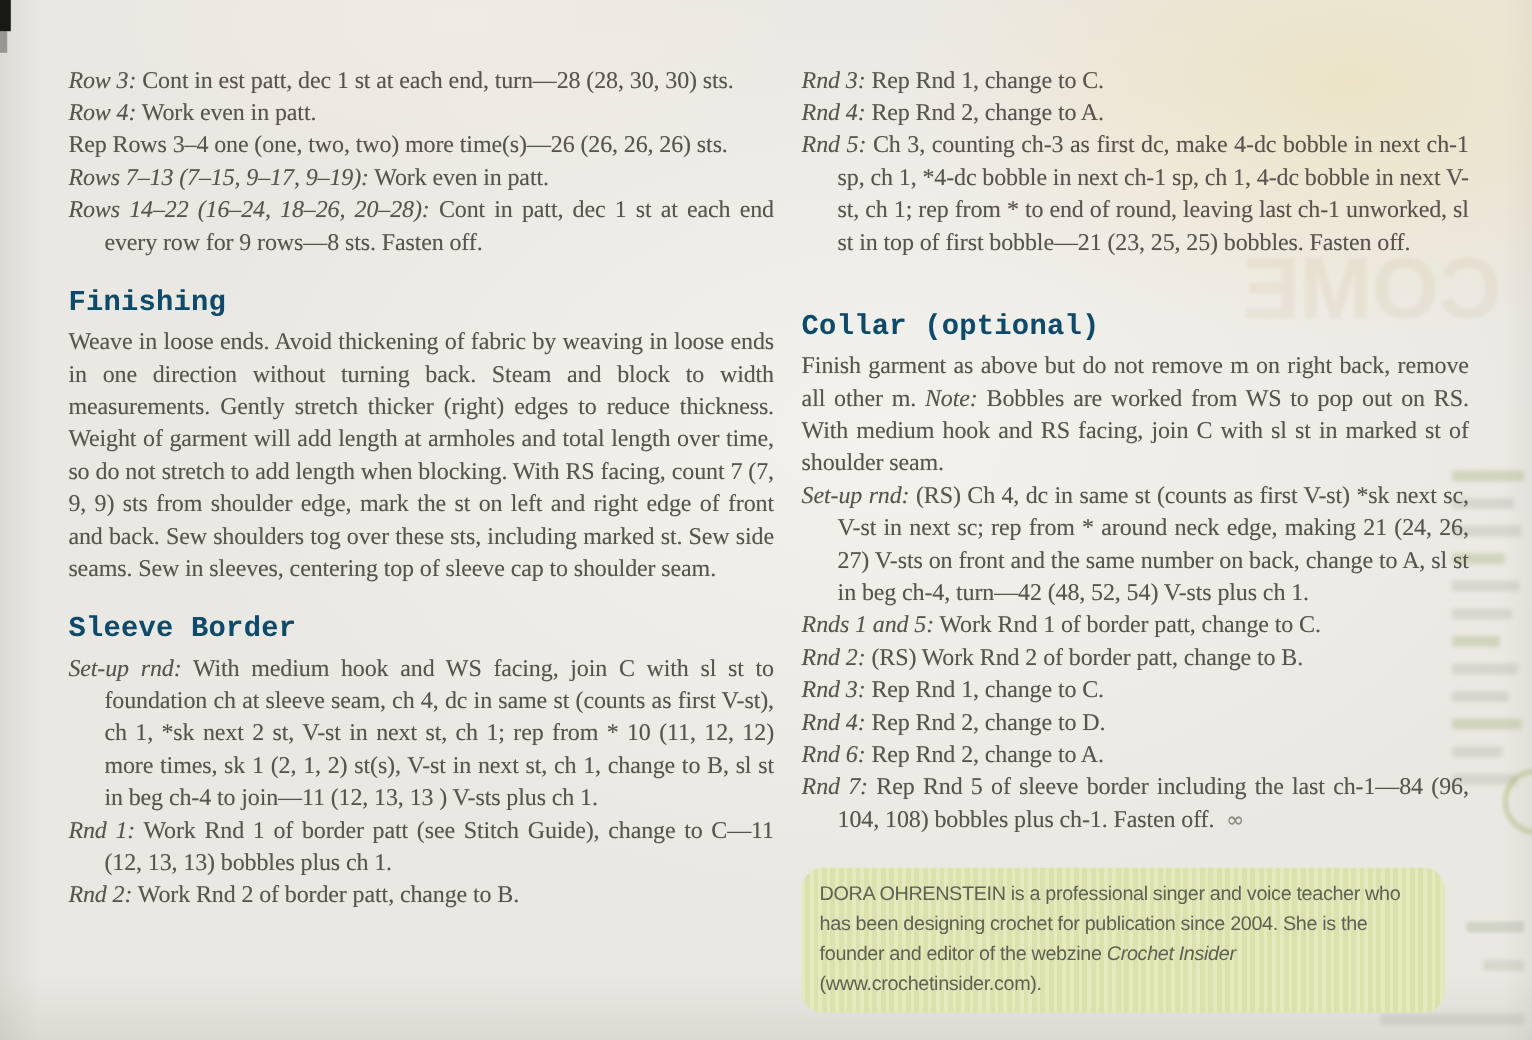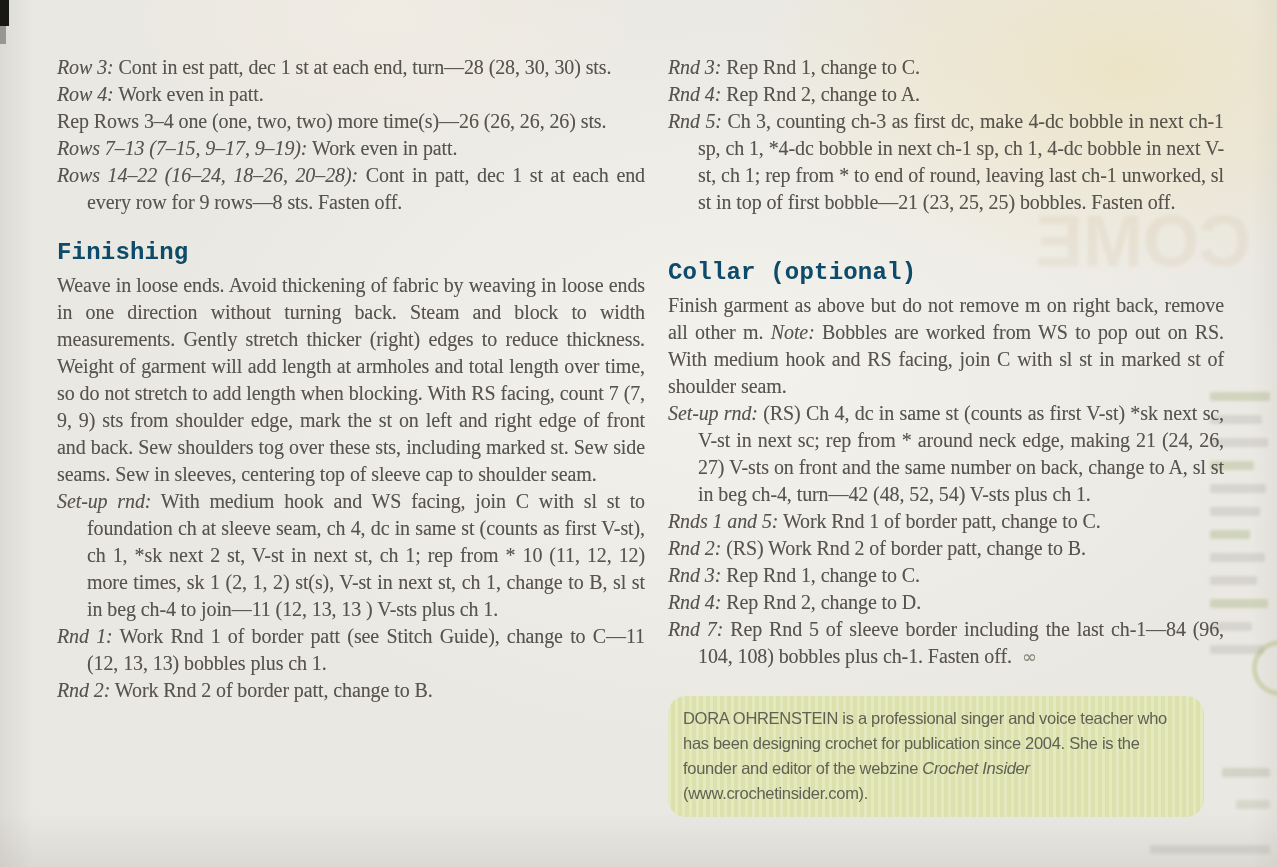--- a/index.html
+++ b/index.html
@@ -128,20 +128,21 @@
     <p class="inst hang"><em>Row 3:</em><span> Cont in est patt, dec 1 st at each end, turn—28 (28, 30, 30) sts.</span></p>
     <p class="inst hang"><em>Row 4:</em><span> Work even in patt.</span></p>
     <p class="inst"><em></em><span>Rep Rows 3–4 one (one, two, two) more time(s)—26 (26, 26, 26) sts.</span></p>
     <p class="inst hang"><em>Rows 7–13 (7–15, 9–17, 9–19):</em><span> Work even in patt.</span></p>
     <p class="inst hang"><em>Rows 14–22 (16–24, 18–26, 20–28):</em><span> Cont in patt, dec 1 st at each end every row for 9 rows—8 sts. Fasten off.</span></p>
   </div>
 
   <h3 class="green">Finishing</h3>
   <p class="inst">Weave in loose ends. Avoid thickening of fabric by weaving in loose ends in one direction without turning back. Steam and block to width measurements. Gently stretch thicker (right) edges to reduce thickness. Weight of garment will add length at armholes and total length over time, so do not stretch to add length when blocking. With RS facing, count 7 (7, 9, 9) sts from shoulder edge, mark the st on left and right edge of front and back. Sew shoulders tog over these sts, including marked st. Sew side seams. Sew in sleeves, centering top of sleeve cap to shoulder seam.</p>
 
+  <h3 class="green">Sleeve Border</h3>
   <div>
     <p class="inst hang"><em>Set-up rnd:</em><span> With medium hook and WS facing, join C with sl st to foundation ch at sleeve seam, ch 4, dc in same st (counts as first V-st), ch 1, *sk next 2 st, V-st in next st, ch 1; rep from * 10 (11, 12, 12) more times, sk 1 (2, 1, 2) st(s), V-st in next st, ch 1, change to B, sl st in beg ch-4 to join—11 (12, 13, 13 ) V-sts plus ch 1.</span></p>
     <p class="inst hang"><em>Rnd 1:</em><span> Work Rnd 1 of border patt (see Stitch Guide), change to C—11 (12, 13, 13) bobbles plus ch 1.</span></p>
     <p class="inst hang"><em>Rnd 2:</em><span> Work Rnd 2 of border patt, change to B.</span></p>
   </div>
 </div>
 
 <div class="col col-right">
   <div>
     <p class="inst hang"><em>Rnd 3:</em><span> Rep Rnd 1, change to C.</span></p>
@@ -151,19 +152,20 @@
 
   <h3 class="green collar">Collar (optional)</h3>
   <p class="inst"><span>Finish garment as above but do not remove m on right back, remove all other m. </span><em>Note:</em><span> Bobbles are worked from WS to pop out on RS. With medium hook and RS facing, join C with sl st in marked st of shoulder seam.</span></p>
 
   <div>
     <p class="inst hang"><em>Set-up rnd:</em><span> (RS) Ch 4, dc in same st (counts as first V-st) *sk next sc, V-st in next sc; rep from * around neck edge, making 21 (24, 26, 27) V-sts on front and the same number on back, change to A, sl st in beg ch-4, turn—42 (48, 52, 54) V-sts plus ch 1.</span></p>
     <p class="inst hang"><em>Rnds 1 and 5:</em><span> Work Rnd 1 of border patt, change to C.</span></p>
     <p class="inst hang"><em>Rnd 2:</em><span> (RS) Work Rnd 2 of border patt, change to B.</span></p>
     <p class="inst hang"><em>Rnd 3:</em><span> Rep Rnd 1, change to C.</span></p>
     <p class="inst hang"><em>Rnd 4:</em><span> Rep Rnd 2, change to D.</span></p>
+    <p class="inst hang"><em>Rnd 6:</em><span> Rep Rnd 2, change to A.</span></p>
     <p class="inst hang"><em>Rnd 7:</em><span> Rep Rnd 5 of sleeve border including the last ch-1—84 (96, 104, 108) bobbles plus ch-1. Fasten off.</span><span class="endmark">∞</span></p>
   </div>
 
   <div class="bio-box">
     <p class="bio-text"><span>DORA OHRENSTEIN is a professional singer and voice teacher who has been designing crochet for publication since 2004. She is the founder and editor of the webzine </span><em>Crochet Insider</em><span> (www.crochetinsider.com).</span></p>
   </div>
 </div>
 
 </body></html>

